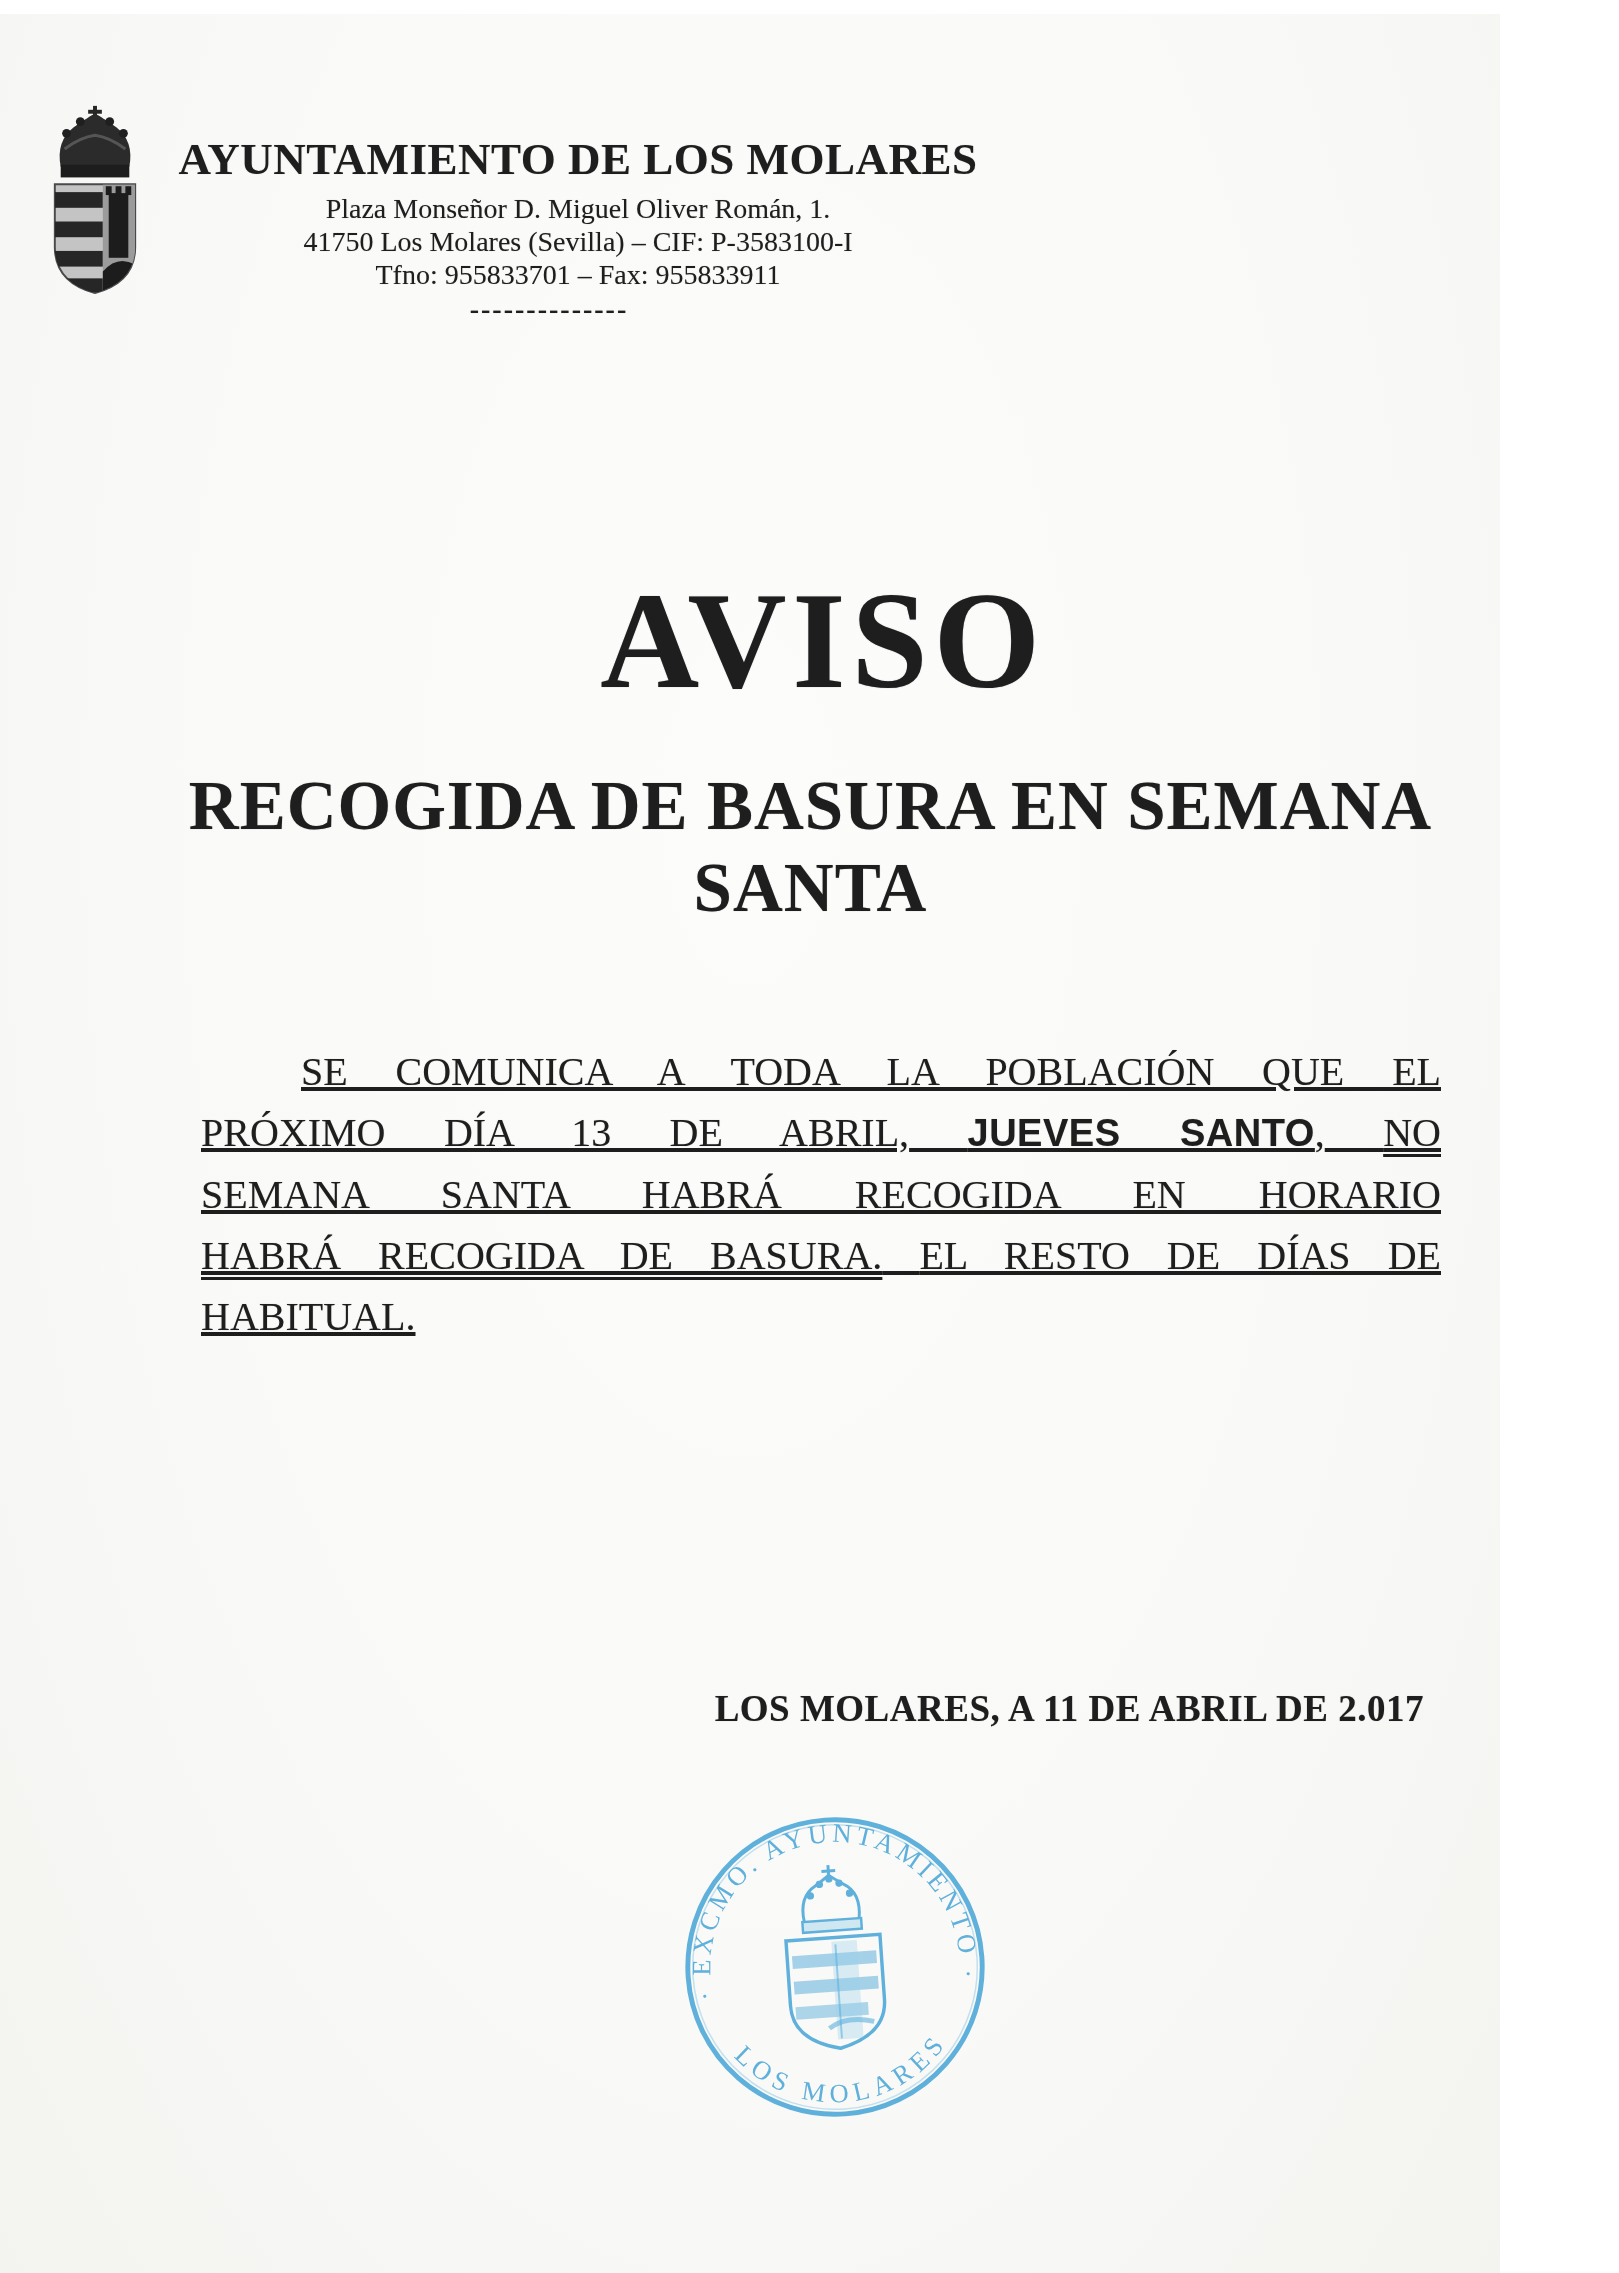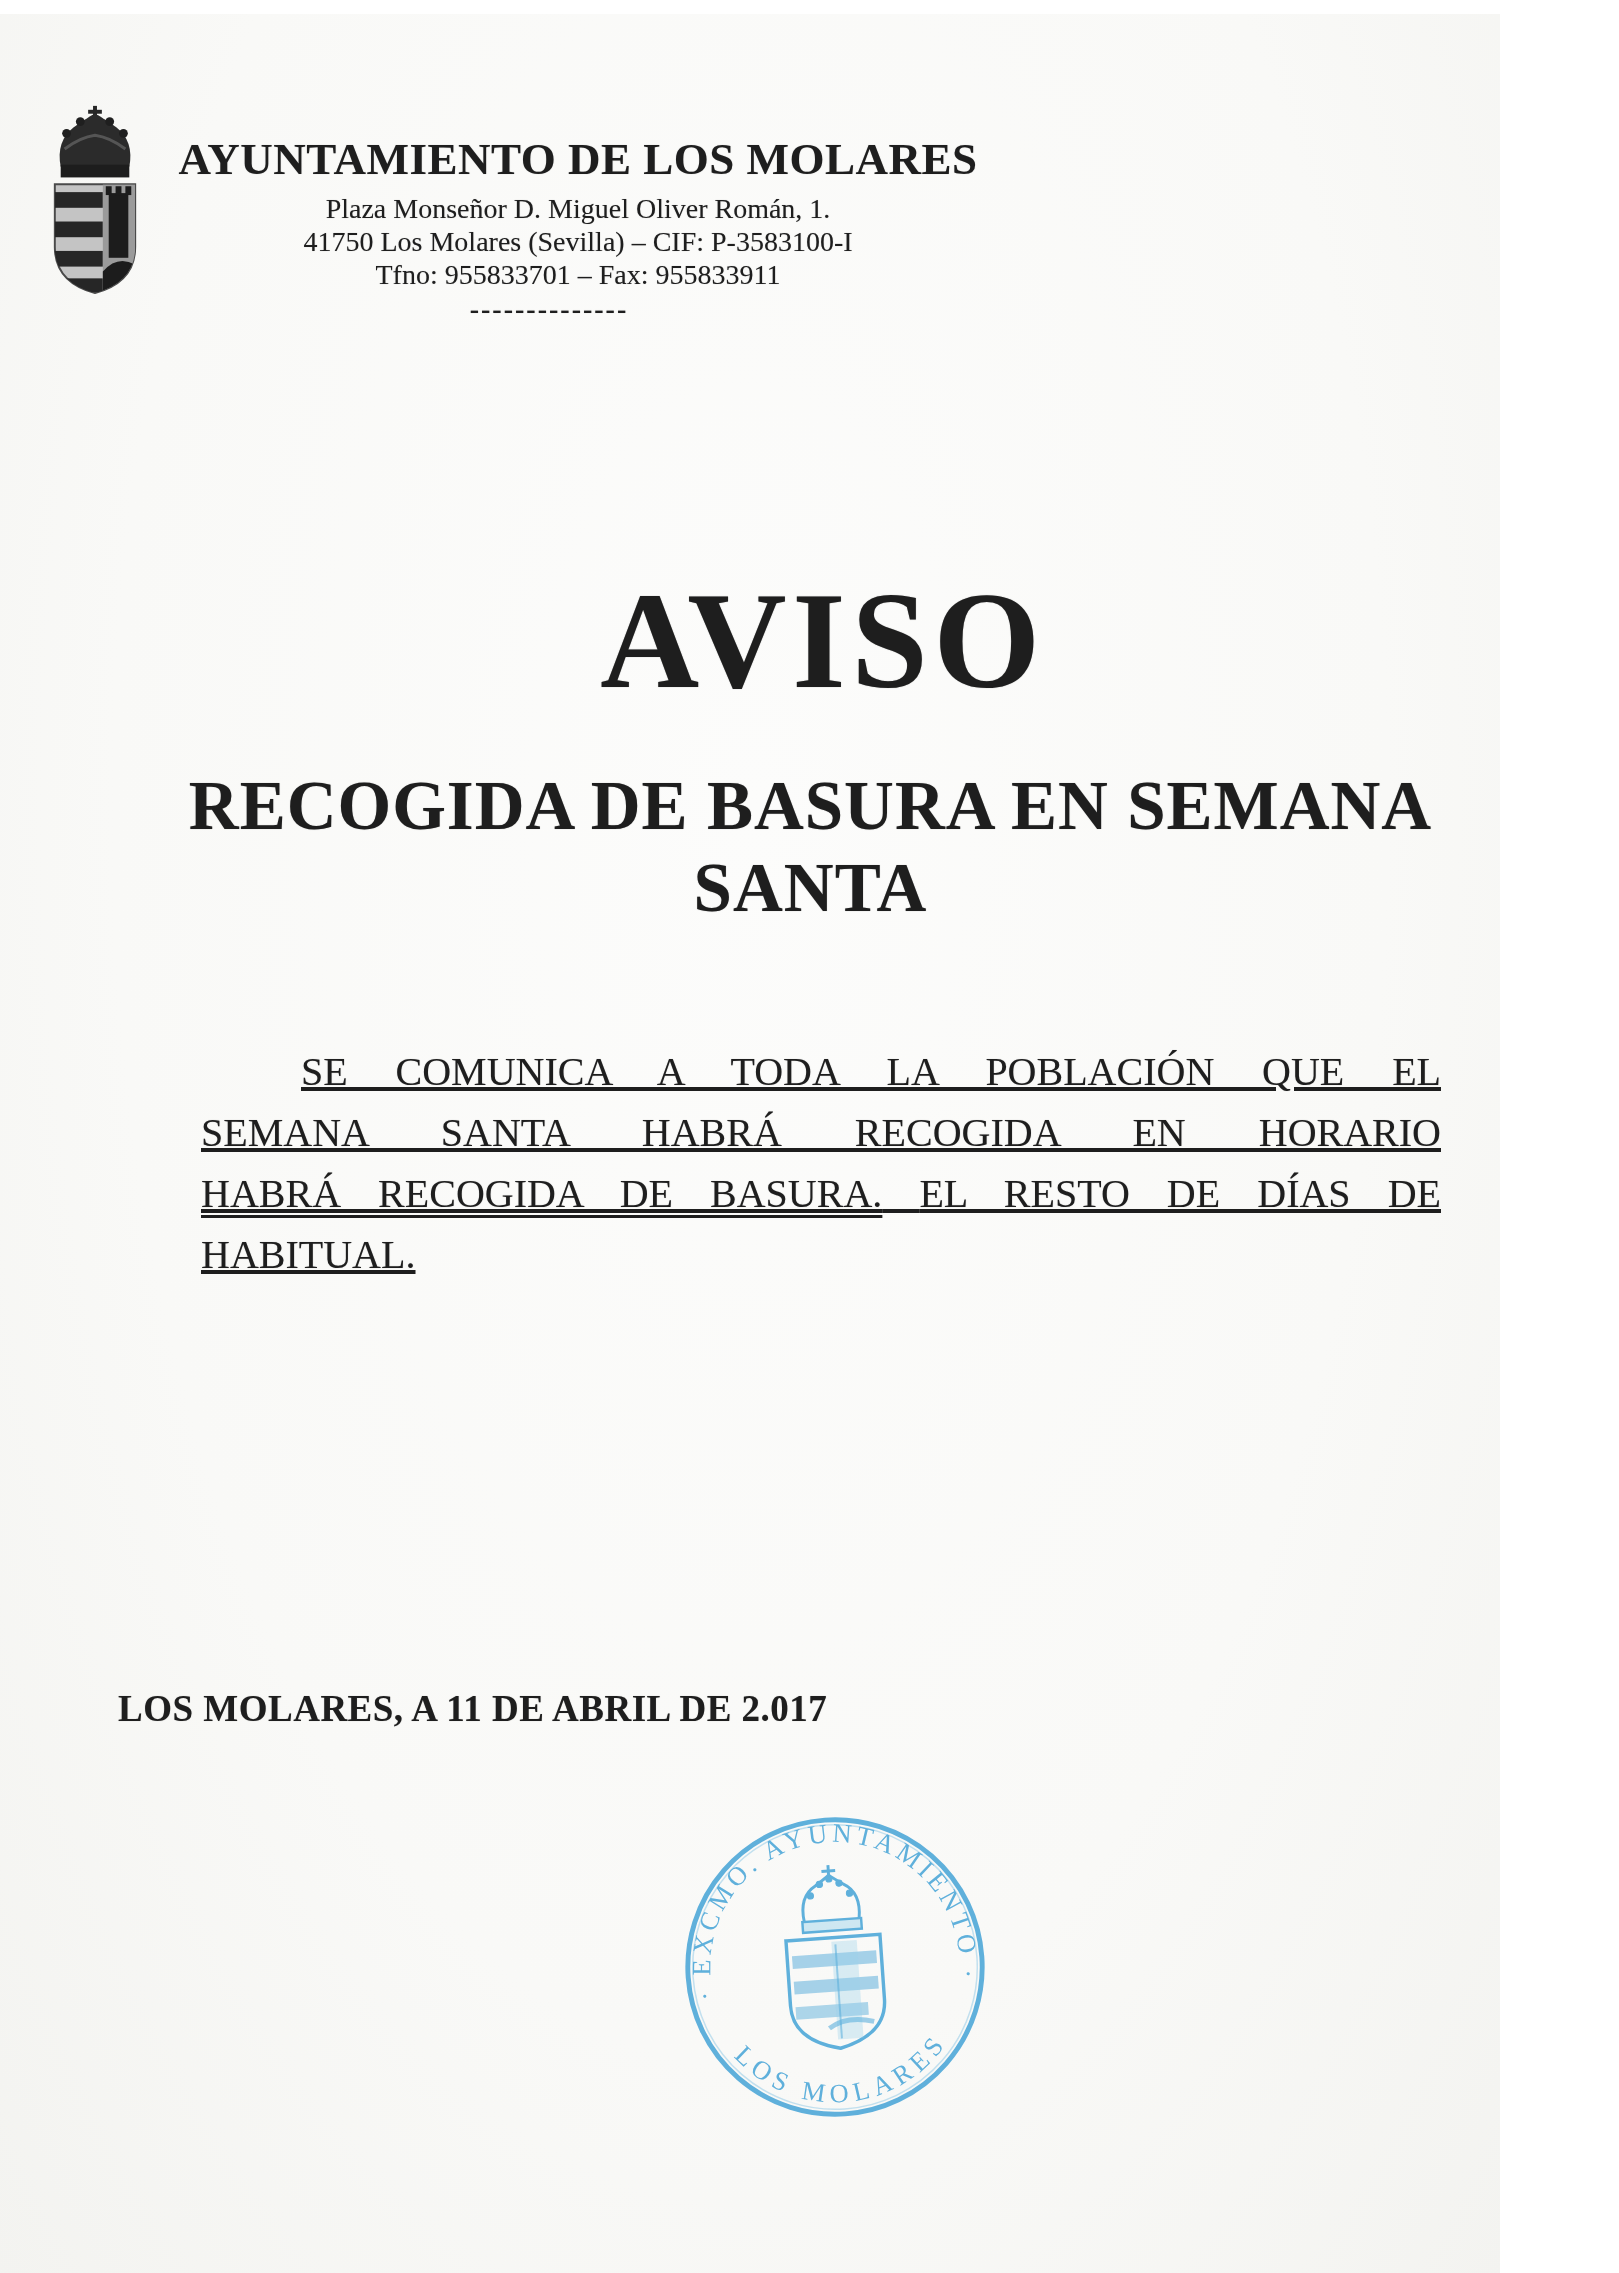--- a/index.html
+++ b/index.html
@@ -31,21 +31,21 @@
   
   .body-block{position:absolute;left:201px;width:1240px;font-size:40px;line-height:61px;
     text-shadow:0 0 1px rgba(0,0,0,.3);text-decoration:underline;}
   .p1{top:1027px;}
   .p2{top:1394px;}
   .jline{text-align:justify;text-align-last:justify;}
   .indent{padding-left:100px;}
   .bsans{font-family:"Liberation Sans", sans-serif;font-weight:700;font-size:.95em;letter-spacing:0.5px;}
   u{text-decoration:underline;text-decoration-thickness:2.9px;text-underline-offset:7.8px;}
   
-  .dateline{position:absolute;top:1671px;left:118px;width:1306px;text-align:left;
+  .dateline{position:absolute;top:1671px;left:118px;width:1306px;text-align:right;
     font-size:37px;font-weight:700;line-height:47px;letter-spacing:0.5px;
     text-shadow:0 0 1px rgba(0,0,0,.3);}
   
   .stamp{position:absolute;top:1796px;left:678px;width:314px;height:314px;opacity:.88;}
   .stamp svg{display:block;}
   .stamp text{font-family:"Liberation Serif", serif;}
 </style>
 </head>
 <body>
 
@@ -103,20 +103,21 @@
 
   <div class="aviso">AVISO</div>
 
   <div class="subtitle">
     <div>RECOGIDA DE BASURA EN SEMANA</div>
     <div>SANTA</div>
   </div>
 
   <div class="body-block p1">
     <div class="jline indent">SE COMUNICA A TODA LA POBLACIÓN QUE EL</div>
+    <div class="jline"><span>PRÓXIMO DÍA 13 DE ABRIL,</span> <span class="bsans">JUEVES SANTO</span><span>,</span> <u>NO</u></div>
     <div class="jline">SEMANA SANTA HABRÁ RECOGIDA EN HORARIO</div>
     <div class="jline"><u>HABRÁ RECOGIDA DE BASURA.</u> <span>EL RESTO DE DÍAS DE</span></div>
     <div>HABITUAL.</div>
   </div>
 
 
   <div class="dateline">LOS MOLARES, A 11 DE ABRIL DE 2.017</div>
 
   <div class="stamp">
     <svg viewBox="0 0 320 320" width="314" height="314">

